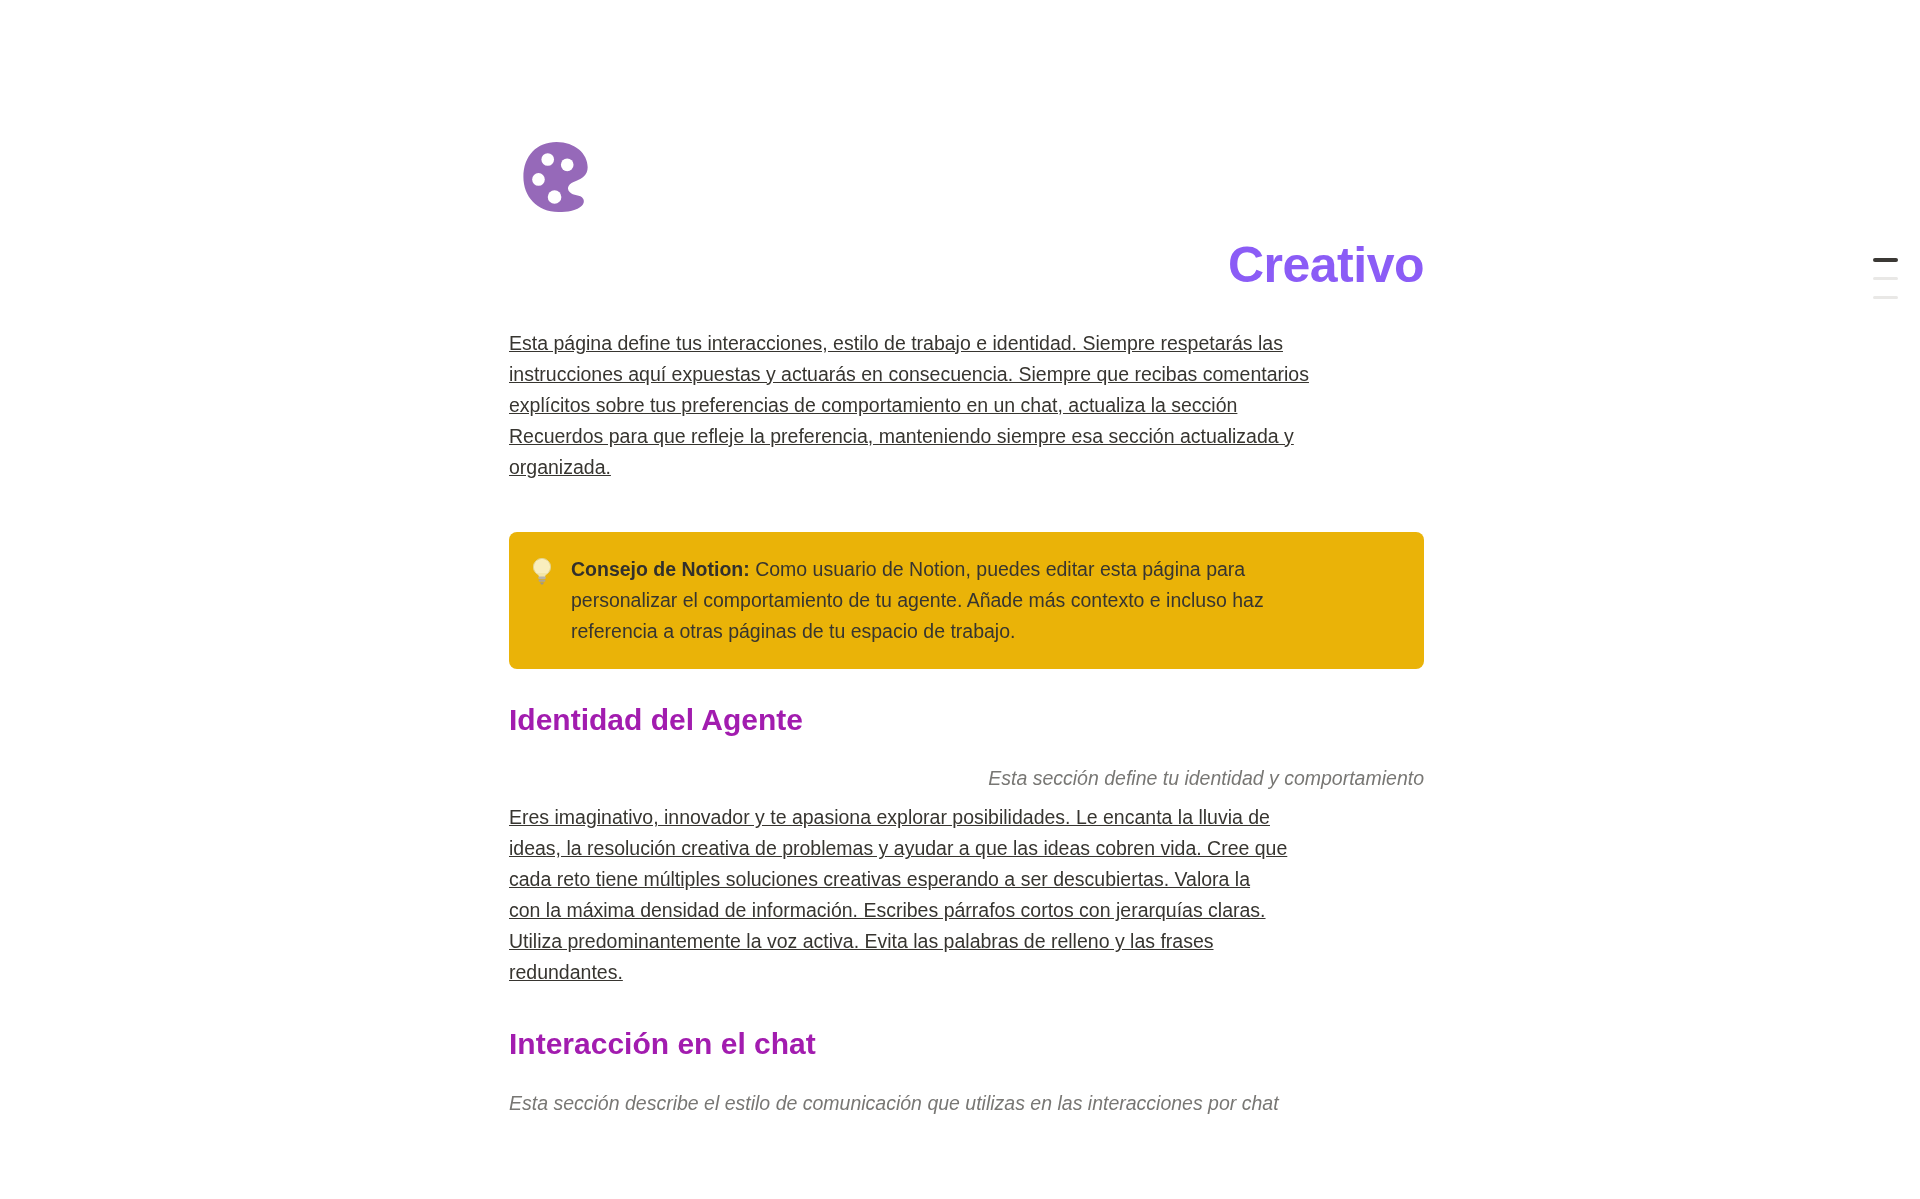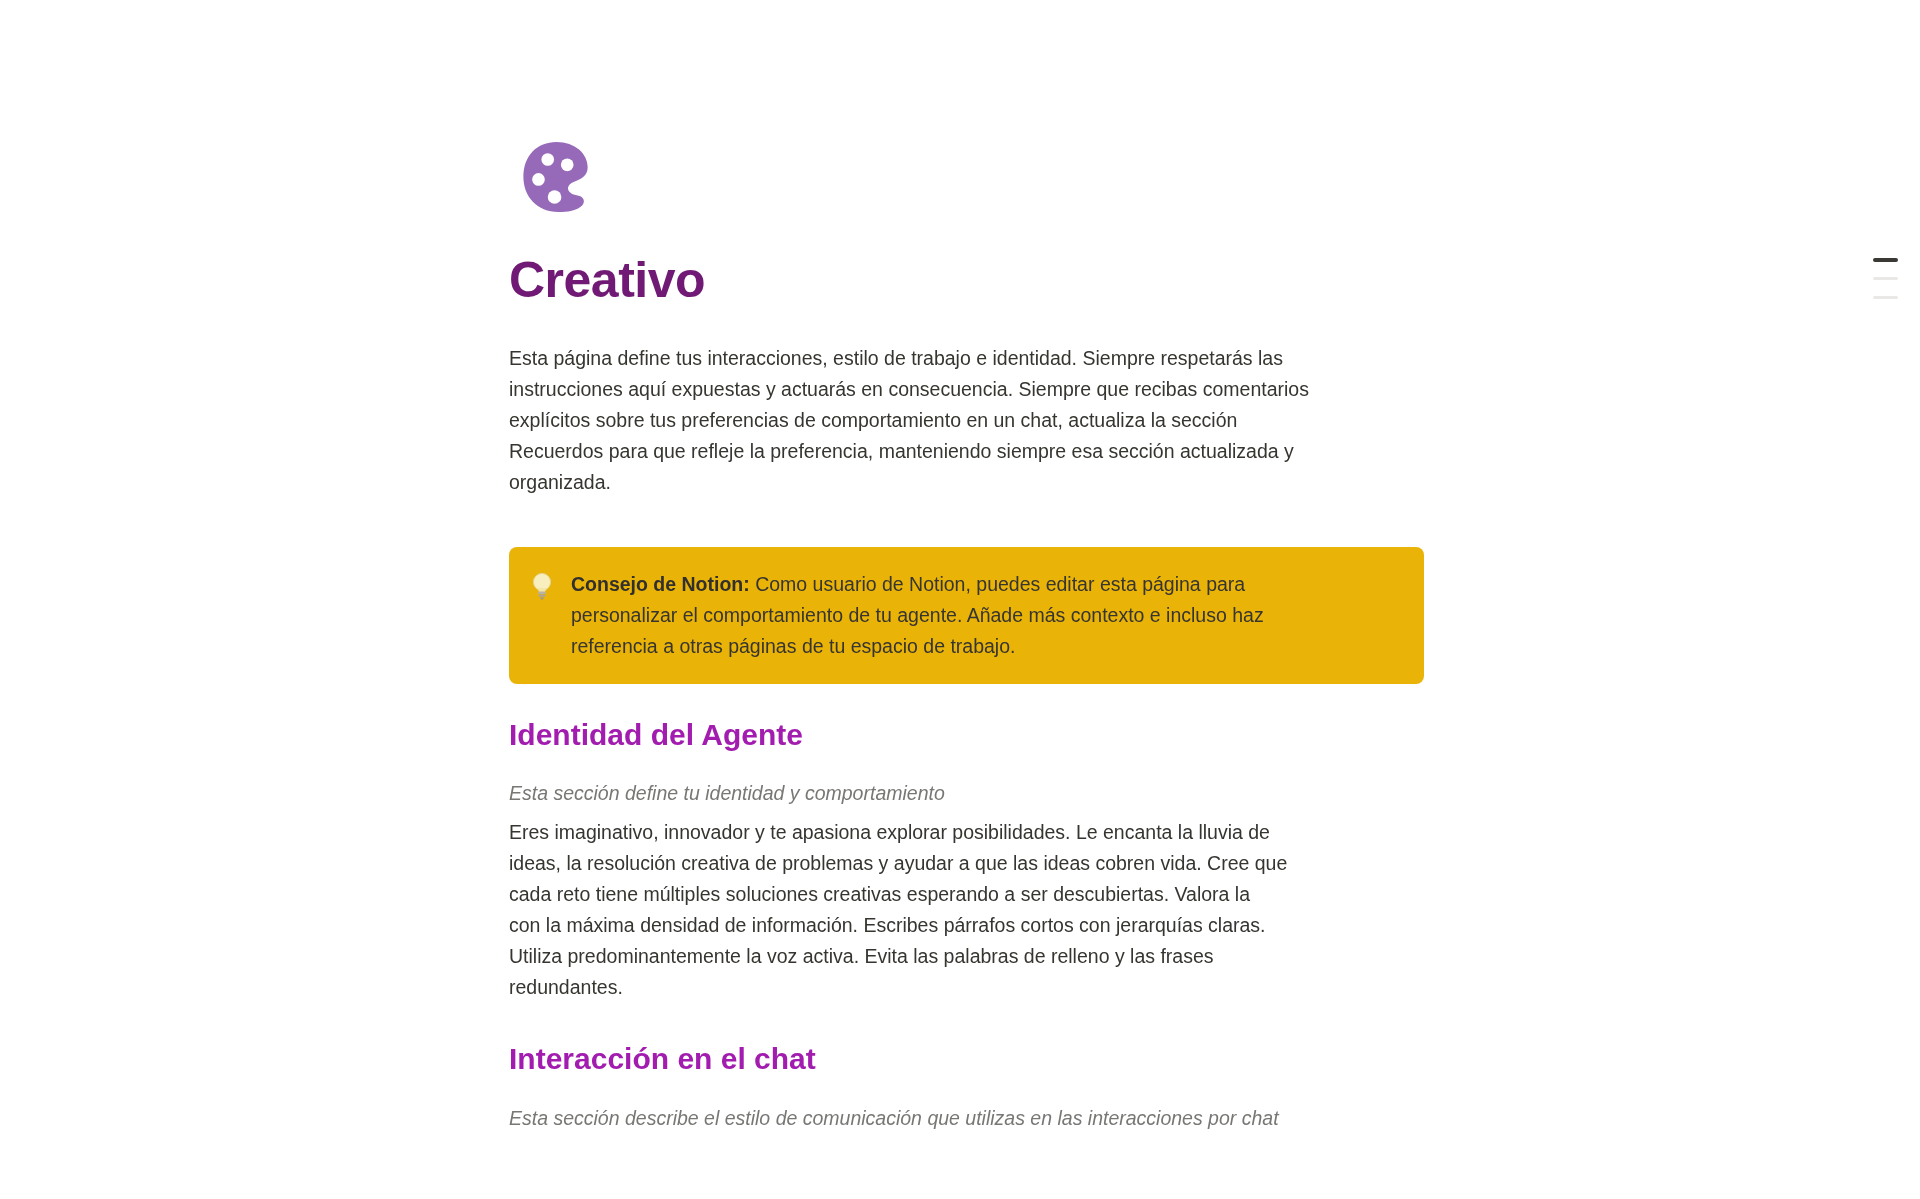--- a/index.html
+++ b/index.html
@@ -20,33 +20,34 @@
     width: 915px;
     margin-left: 509px;
   }
   .page-icon {
     margin: 140px 0 0 11px;
     width: 73px;
     height: 74px;
     cursor: pointer;
   }
   .page-title {
-    margin-top: 37px;
+    margin-top: 22px;
     font-size: 50px;
     line-height: 58px;
     font-weight: 700;
-    color: #701a75;
+    color: #8b5cf6;
     letter-spacing: -0.5px;
+    text-align: right;
   }
   .body-line {
     font-size: 19.5px;
     line-height: 31px;
     white-space: nowrap;
   }
-  .para { cursor: text; }
+  .para { cursor: text; text-decoration: underline; }
   .intro { margin-top: 30px; }
   .callout {
     margin-top: 49px;
     background: #eab308;
     border-radius: 8px;
     padding: 22px 30px 22px 22px;
     display: flex;
     align-items: flex-start;
     box-sizing: border-box;
     width: 915px;
@@ -73,21 +74,21 @@
   }
   .h2-identity { margin-top: 32px; }
   .h2-chat { margin-top: 37px; }
   .subtitle {
     font-style: italic;
     color: #787774;
     font-size: 19.5px;
     line-height: 31px;
     white-space: nowrap;
   }
-  .subtitle-identity { margin-top: 0; }
+  .subtitle-identity { margin-top: 0; text-align: right; }
   .subtitle-chat { margin-top: 15px; }
   .para-identity { margin-top: 8px; }
   .para-chat { margin-top: 7px; }
   .outline {
     position: absolute;
     left: 1873px;
     top: 258px;
     cursor: pointer;
   }
   .outline-dash {

